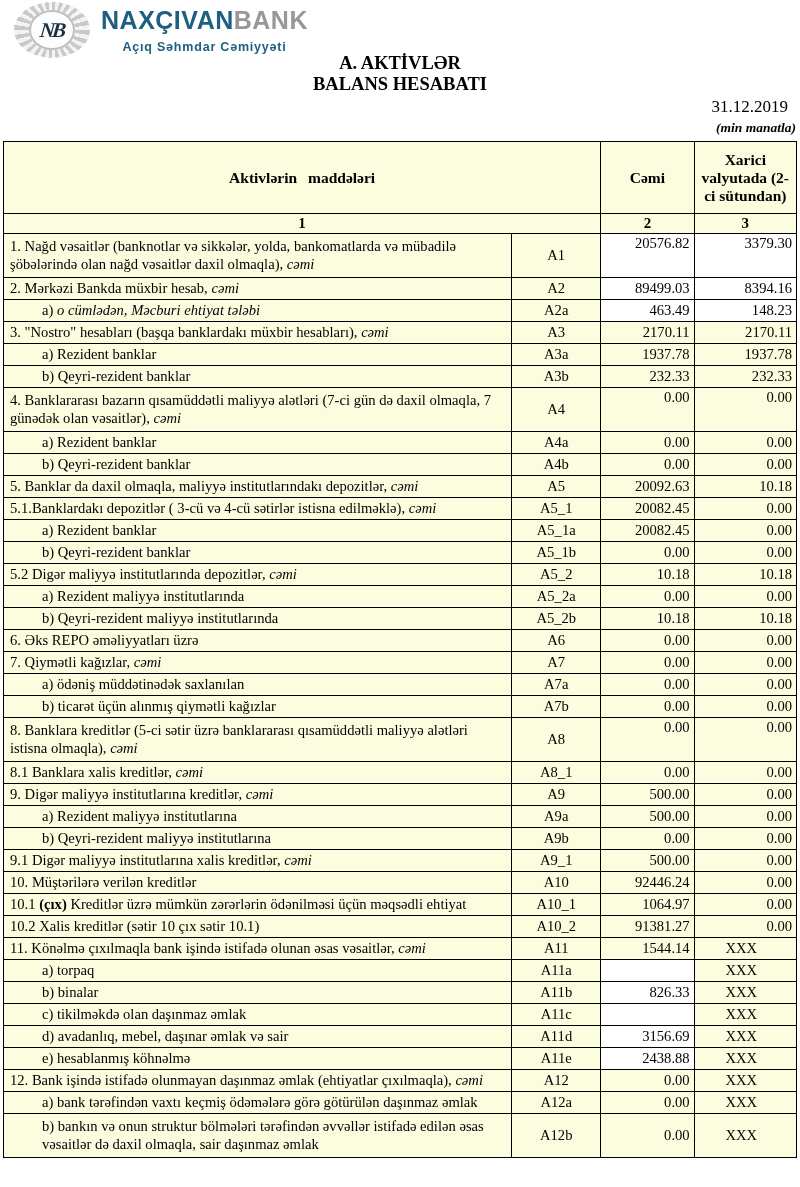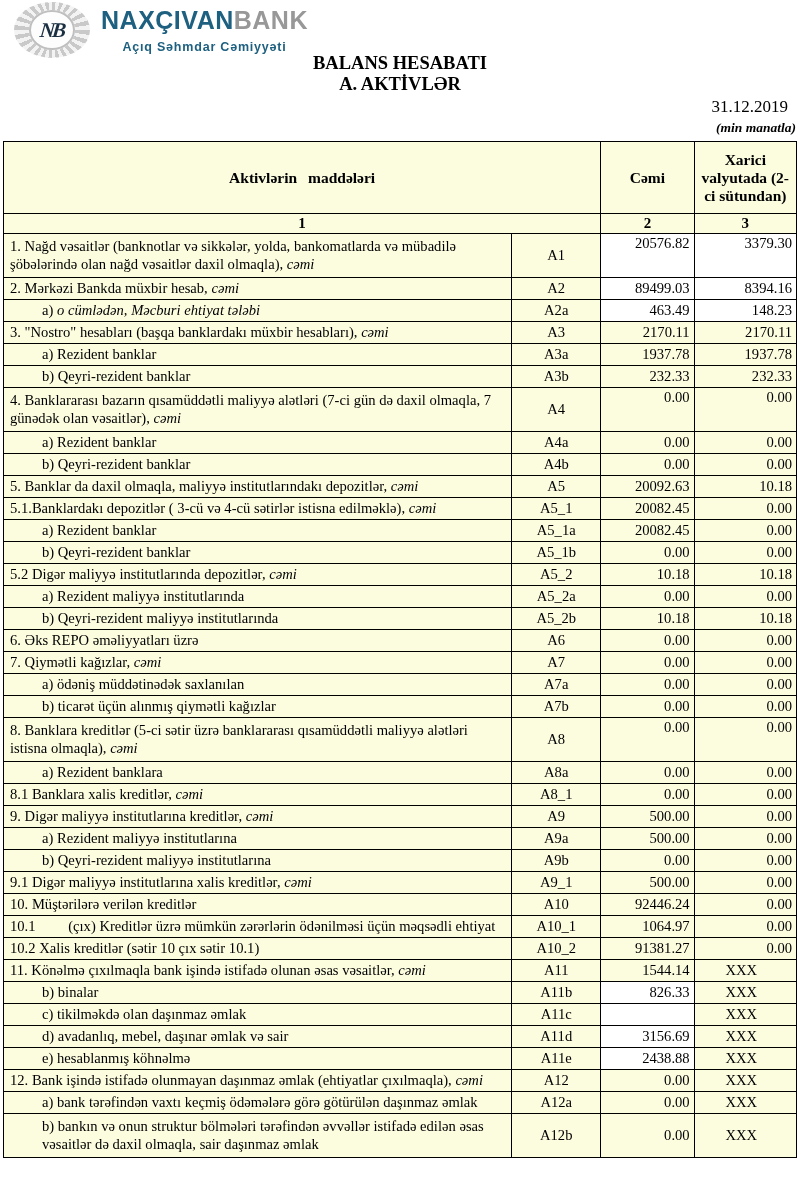--- a/index.html
+++ b/index.html
@@ -67,22 +67,22 @@
   </div>
 
   <div class="brand">
     <div class="wordmark">
       <span class="wm1">NAXÇIVAN</span><span class="wm2">BANK</span>
     </div>
     <div class="brand-sub">Açıq Səhmdar Cəmiyyəti</div>
   </div>
 
   <div class="doc-title">
+    <div>A. AKTİVLƏR</div>
     <div>BALANS HESABATI</div>
-    <div>A. AKTİVLƏR</div>
   </div>
 
   <div class="report-date">31.12.2019</div>
   <div class="unit-note">(min manatla)</div>
 
   <table class="balance">
     <colgroup>
       <col style="width:457px">
         <col style="width:80px">
         <col style="width:84px">
@@ -221,26 +221,20 @@
           <td class="val">0.00</td>
           <td class="val">0.00</td>
         </tr>
         <tr class="tall">
           <td class="desc"><span>8. Banklara kreditlər (5-ci sətir üzrə banklararası qısamüddətli maliyyə alətləri istisna olmaqla), </span><span style="font-style: italic;">cəmi</span></td>
           <td class="code">A8</td>
           <td class="val vtop">0.00</td>
           <td class="val vtop">0.00</td>
         </tr>
         <tr>
-          <td class="desc ind"><span>a) Rezident banklara</span></td>
-          <td class="code">A8a</td>
-          <td class="val">0.00</td>
-          <td class="val">0.00</td>
-        </tr>
-        <tr>
           <td class="desc"><span>8.1 Banklara xalis kreditlər, </span><span style="font-style: italic;">cəmi</span></td>
           <td class="code">A8_1</td>
           <td class="val">0.00</td>
           <td class="val">0.00</td>
         </tr>
         <tr>
           <td class="desc"><span>9. Digər maliyyə institutlarına kreditlər, </span><span style="font-style: italic;">cəmi</span></td>
           <td class="code">A9</td>
           <td class="val">500.00</td>
           <td class="val">0.00</td>
@@ -263,38 +257,44 @@
           <td class="val">500.00</td>
           <td class="val">0.00</td>
         </tr>
         <tr>
           <td class="desc"><span>10. Müştərilərə verilən kreditlər</span></td>
           <td class="code">A10</td>
           <td class="val">92446.24</td>
           <td class="val">0.00</td>
         </tr>
         <tr>
-          <td class="desc"><span>10.1 </span><span style="font-weight: normal; margin-left: 29px;">(çıx)</span><span> Kreditlər üzrə mümkün zərərlərin ödənilməsi üçün məqsədli ehtiyat</span></td>
+          <td class="desc"><span>10.1 </span><span style="font-weight: bold;">(çıx)</span><span> Kreditlər üzrə mümkün zərərlərin ödənilməsi üçün məqsədli ehtiyat</span></td>
           <td class="code">A10_1</td>
           <td class="val">1064.97</td>
           <td class="val">0.00</td>
         </tr>
         <tr>
           <td class="desc"><span>10.2 Xalis kreditlər (sətir 10 çıx sətir 10.1)</span></td>
           <td class="code">A10_2</td>
           <td class="val">91381.27</td>
           <td class="val">0.00</td>
         </tr>
         <tr>
           <td class="desc"><span>11. Könəlmə çıxılmaqla bank işində istifadə olunan əsas vəsaitlər, </span><span style="font-style: italic;">cəmi</span></td>
           <td class="code">A11</td>
           <td class="val">1544.14</td>
           <td class="val xxx">XXX</td>
         </tr>
         <tr>
+          <td class="desc ind"><span>a) torpaq</span></td>
+          <td class="code">A11a</td>
+          <td class="val white"></td>
+          <td class="val xxx">XXX</td>
+        </tr>
+        <tr>
           <td class="desc ind"><span>b) binalar</span></td>
           <td class="code">A11b</td>
           <td class="val white">826.33</td>
           <td class="val xxx">XXX</td>
         </tr>
         <tr>
           <td class="desc ind"><span>c) tikilməkdə olan daşınmaz əmlak</span></td>
           <td class="code">A11c</td>
           <td class="val white"></td>
           <td class="val xxx">XXX</td>

